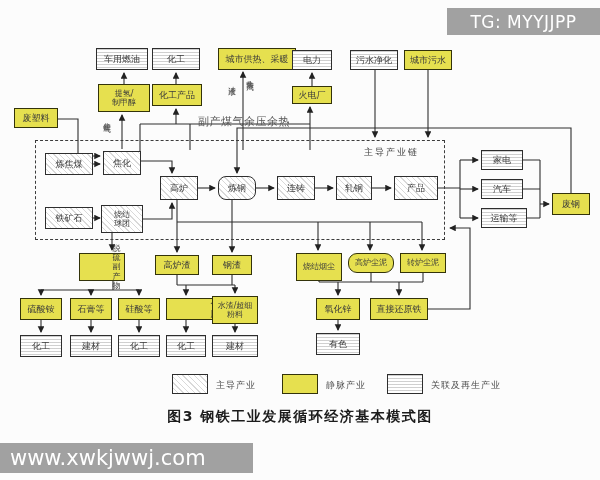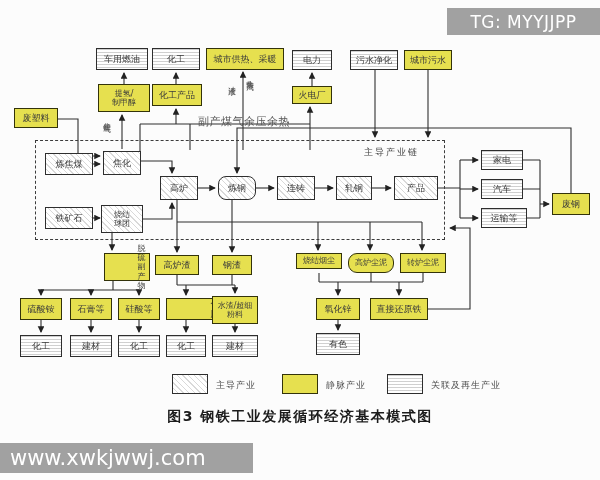--- a/index.html
+++ b/index.html
@@ -98,21 +98,21 @@
 
       <path d="M428,309 H470 V228 H450" marker-end="url(#ah)"></path>
     </g>
   </svg>
 
   <div class="dashed-frame" style="left:35px;top:140px;width:410px;height:100px;"></div>
   <div class="chain-label" style="left:364px;top:146px;">主导产业链</div>
 
   <div class="node dotted" style="left:96px;top:48px;width:52px;height:22px;">车用燃油</div>
   <div class="node dotted" style="left:152px;top:48px;width:48px;height:22px;">化工</div>
-  <div class="node yellow" style="left:206px;top:48px;width:78px;height:22px;">城市供热、采暖</div>
+  <div class="node yellow" style="left:218px;top:48px;width:78px;height:22px;">城市供热、采暖</div>
   <div class="node dotted" style="left:292px;top:50px;width:40px;height:20px;">电力</div>
   <div class="node dotted" style="left:350px;top:50px;width:48px;height:20px;">污水净化</div>
   <div class="node yellow" style="left:404px;top:50px;width:48px;height:20px;">城市污水</div>
 
   <div class="node yellow small" style="left:98px;top:84px;width:52px;height:28px;">提氢/
 制甲醇</div>
   <div class="node yellow" style="left:152px;top:84px;width:50px;height:22px;">化工产品</div>
   <div class="node yellow" style="left:292px;top:86px;width:40px;height:18px;">火电厂</div>
   <div class="node yellow" style="left:14px;top:108px;width:44px;height:20px;">废塑料</div>
 
@@ -130,25 +130,25 @@
   <div class="node hatched" style="left:218px;top:176px;width:38px;height:24px;border-radius:8px;">炼钢</div>
   <div class="node hatched" style="left:277px;top:176px;width:38px;height:24px;">连铸</div>
   <div class="node hatched" style="left:336px;top:176px;width:36px;height:24px;">轧钢</div>
   <div class="node hatched" style="left:394px;top:176px;width:44px;height:24px;">产品</div>
 
   <div class="node dotted" style="left:481px;top:150px;width:42px;height:20px;">家电</div>
   <div class="node dotted" style="left:481px;top:179px;width:42px;height:20px;">汽车</div>
   <div class="node dotted" style="left:481px;top:208px;width:46px;height:20px;">运输等</div>
   <div class="node yellow" style="left:552px;top:193px;width:38px;height:22px;">废钢</div>
 
-  <div class="node yellow small" style="left:104px;top:253px;width:46px;height:28px;padding-left:29px;">脱硫副
+  <div class="node yellow small" style="left:79px;top:253px;width:46px;height:28px;padding-left:29px;">脱硫副
 产物</div>
   <div class="node yellow" style="left:155px;top:255px;width:44px;height:20px;">高炉渣</div>
   <div class="node yellow" style="left:212px;top:255px;width:40px;height:20px;">钢渣</div>
-  <div class="node yellow small" style="left:296px;top:253px;width:46px;height:16px;">烧结烟尘</div>
+  <div class="node yellow small" style="left:296px;top:253px;width:46px;height:28px;">烧结烟尘</div>
   <div class="node yellow small" style="left:348px;top:253px;width:46px;height:20px;border-radius:9px;">高炉尘泥</div>
   <div class="node yellow small" style="left:400px;top:253px;width:46px;height:20px;">转炉尘泥</div>
 
   <div class="node yellow" style="left:20px;top:298px;width:42px;height:22px;">硫酸铵</div>
   <div class="node yellow" style="left:70px;top:298px;width:42px;height:22px;">石膏等</div>
   <div class="node yellow" style="left:118px;top:298px;width:42px;height:22px;">硅酸等</div>
   <div class="node yellow" style="left:166px;top:298px;width:49px;height:22px;padding-left:48px;">化肥</div>
   <div class="node yellow small" style="left:212px;top:296px;width:46px;height:28px;">水渣/超细
 粉料</div>
   <div class="node yellow" style="left:316px;top:298px;width:44px;height:22px;">氧化锌</div>

